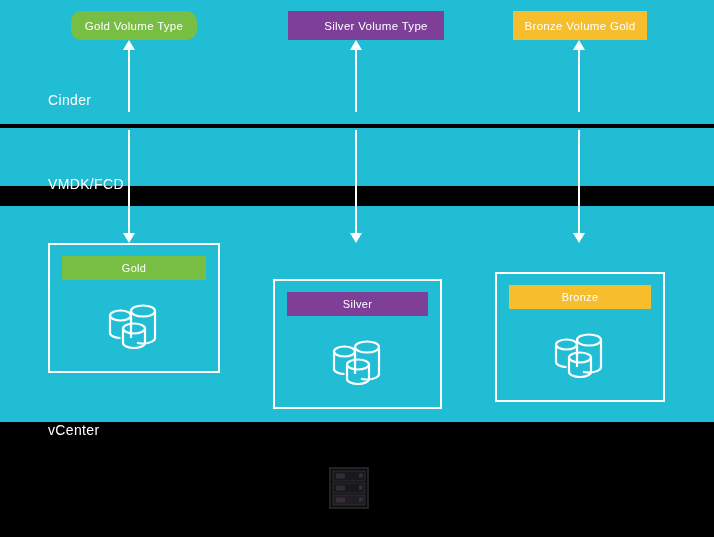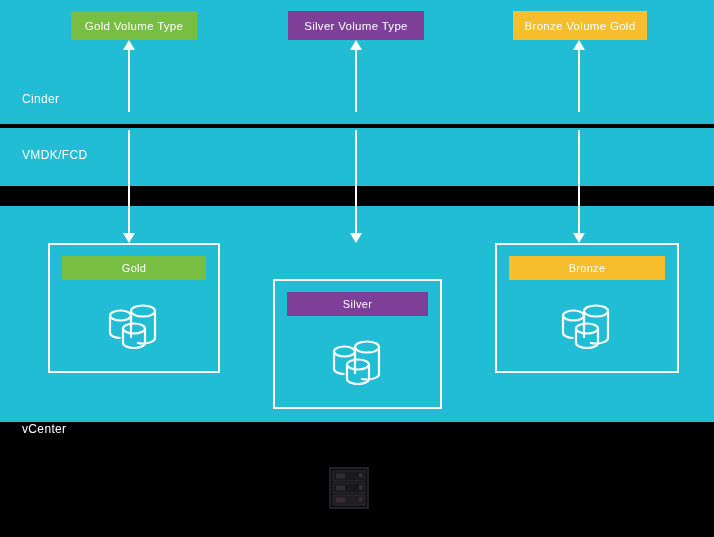--- a/index.html
+++ b/index.html
@@ -26,43 +26,44 @@
   .rule-thin     { top: 124px; height: 4px;   background: #000000; }
   .band-vmdk     { top: 128px; height: 58px;  background: #21BDD4; }
   .rule-thick    { top: 186px; height: 20px;  background: #000000; }
   .band-vcenter  { top: 206px; height: 216px; background: #21BDD4; }
   .band-hw       { top: 422px; height: 115px; background: #000000; }
 
   
   .band-label {
     position: absolute;
     color: #ffffff;
-    font-size: 12px;
+    font-size: 14px;
     letter-spacing: 0.35px;
     white-space: nowrap;
+    margin-left: 26px;
   }
   .lbl-cinder  { left: 22px; top: 92px;  }
-  .lbl-vmdk    { left: 22px; top: 148px; }
+  .lbl-vmdk    { left: 22px; top: 176px; }
   .lbl-vcenter { left: 22px; top: 422px; }
 
   
   .vt-chip {
     position: absolute;
     top: 11px;
     height: 29px;
     display: flex;
     align-items: center;
     justify-content: center;
     color: #ffffff;
     font-size: 11.5px;
     letter-spacing: 0.3px;
     white-space: nowrap;
   }
-  .vt-gold   { left: 71px;  width: 126px; background: #78BE43; }
-  .vt-silver { left: 288px; width: 136px; background: #7D3F98; }
+  .vt-gold   { left: 71px;  width: 126px; background: #78BE43; border-radius: 10px; }
+  .vt-silver { left: 288px; width: 136px; background: #7D3F98; padding-left: 20px; }
   .vt-bronze { left: 513px; width: 134px; background: #F6BE2C; }
 
   
   .arrow-line {
     position: absolute;
     width: 2px;
     background: #ffffff;
   }
   .arrow-head {
     position: absolute;
@@ -91,21 +92,21 @@
   
   .ds-box {
     position: absolute;
     top: 243px;
     height: 130px;
     border: 2px solid #ffffff;
     box-sizing: border-box;
   }
   .ds-gold   { left: 48px;  width: 172px; }
   .ds-silver { left: 273px; width: 169px; margin-top: 36px; }
-  .ds-bronze { left: 495px; width: 184px; }
+  .ds-bronze { left: 495px; width: 170px; margin-top: 29px; }
 
   .ds-chip {
     position: absolute;
     left: 12px;
     right: 12px;
     top: 11px;
     height: 24px;
     display: flex;
     align-items: center;
     justify-content: center;

